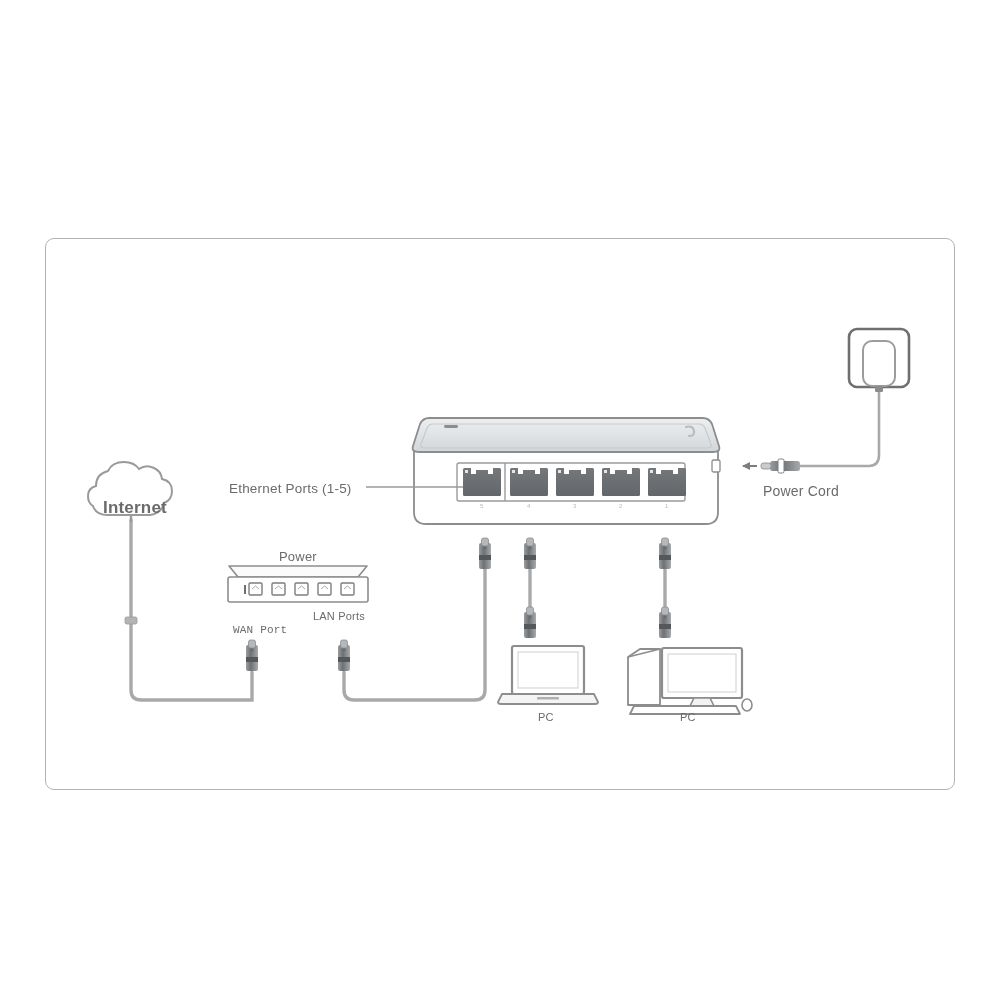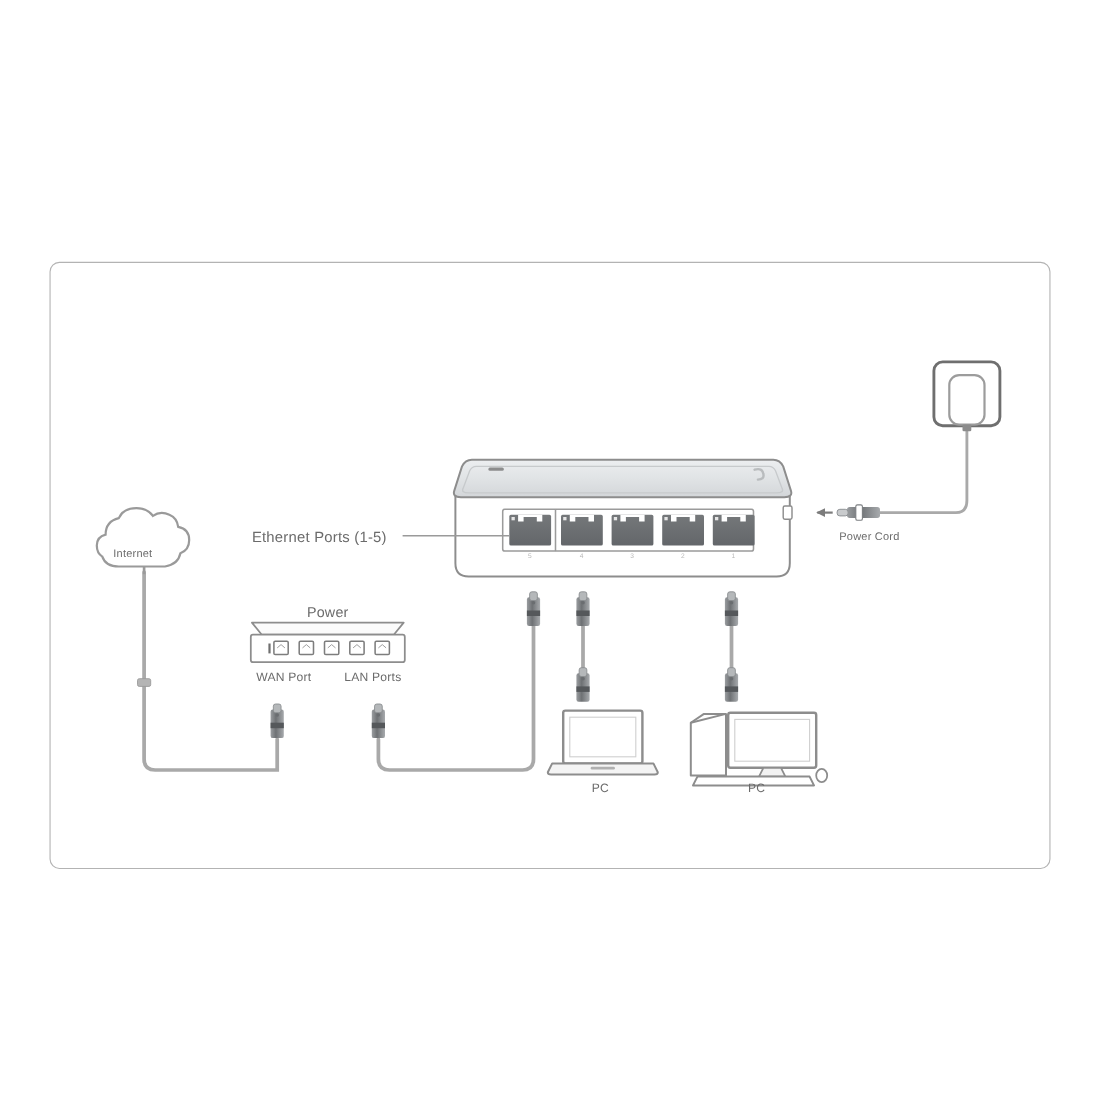--- a/index.html
+++ b/index.html
@@ -41,24 +41,24 @@
     overflow: visible;
   }
   .lbl {
     position: absolute;
     font-family: "Liberation Sans", sans-serif;
     color: #6b6b6b;
     white-space: nowrap;
     letter-spacing: 0.2px;
   }
   .lbl-ethernet { left: 229px; top: 481px; font-size: 13.5px; }
-  .lbl-power    { left: 763px; top: 483px; font-size: 10px; }
-  .lbl-internet { left: 103px; top: 498px; font-size: 10px; }
+  .lbl-power    { left: 763px; top: 483px; font-size: 14px; }
+  .lbl-internet { left: 103px; top: 498px; font-size: 17px; font-weight: bold; }
   .lbl-router   { left: 279px; top: 549px; font-size: 13px; }
-  .lbl-wan      { left: 233px; top: 610px; font-size: 11px; }
+  .lbl-wan      { left: 233px; top: 624px; font-size: 11px; font-family: Liberation Mono, monospace; }
   .lbl-lan      { left: 313px; top: 610px; font-size: 11px; }
   .lbl-pc1      { left: 538px; top: 711px; font-size: 11px; }
   .lbl-pc2      { left: 680px; top: 711px; font-size: 11px; }
   .portnum {
     position: absolute;
     font-size: 6px;
     color: #b9b9b9;
     font-family: "Liberation Sans", sans-serif;
   }
 </style>

